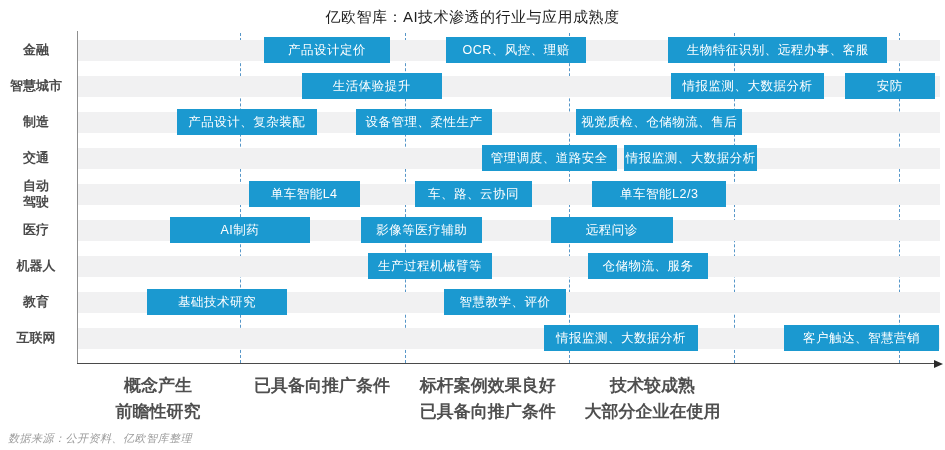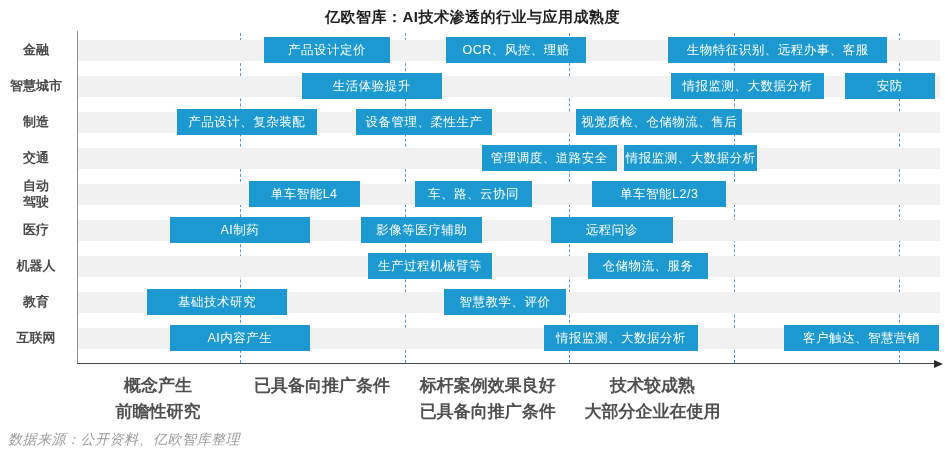--- a/index.html
+++ b/index.html
@@ -2,21 +2,21 @@
 <html><head>
 <meta charset="utf-8">
 <style>
   html,body{margin:0;padding:0;background:#fff;}
   #app{
     position:relative;width:945px;height:450px;background:#ffffff;
     font-family:"Liberation Sans","DejaVu Sans",sans-serif;overflow:hidden;
   }
   .title{
     position:absolute;top:8px;left:0;width:100%;text-align:center;
-    font-size:15px;font-weight:bold;color:#1f1f1f;letter-spacing:.5px;
+    font-size:15px;font-weight:normal;color:#1f1f1f;letter-spacing:.5px;
   }
   .chart{position:absolute;top:30px;left:0;width:945px;height:333px;}
   .row-strip{
     position:absolute;left:78px;width:862px;height:21px;background:#f1f1f2;
   }
   .row-label{
     position:absolute;left:0;width:72px;text-align:center;
     font-size:13px;font-weight:bold;color:#4a4a4a;line-height:1.25;
     white-space:pre-line;
   }
@@ -42,21 +42,21 @@
     border-left:9px solid #2b2b2b;border-top:4.5px solid transparent;
     border-bottom:4.5px solid transparent;
   }
   .stage-band{position:absolute;top:370px;left:77px;width:863px;height:48px;}
   .stage-label{
     position:absolute;top:3px;transform:translateX(-50%);
     text-align:center;font-size:17px;font-weight:bold;color:#4f4f4f;
     line-height:1.55;white-space:pre-line;
   }
   .footer{
-    position:absolute;left:8px;top:431px;font-size:14px;font-style:italic;
+    position:absolute;left:8px;top:431px;font-size:11px;font-style:italic;
     color:#9b9b9b;letter-spacing:.5px;
   }
 </style>
 </head>
 <body>
 
 <div id="app">
   <div class="title">亿欧智库：AI技术渗透的行业与应用成熟度</div>
 
   <div class="chart">
@@ -101,21 +101,20 @@
       <div class="row-strip" style="top: 226px;"></div>
       <div class="row-label" style="top: 228px;">机器人</div>
       <div class="app-box" style="top: 223px; left: 368.356px; width: 123.266px;">生产过程机械臂等</div>
       <div class="app-box" style="top: 223px; left: 588px; width: 119.818px;">仓储物流、服务</div>
       <div class="row-strip" style="top: 262px;"></div>
       <div class="row-label" style="top: 264px;">教育</div>
       <div class="app-box" style="top: 259px; left: 146.822px; width: 140.506px;">基础技术研究</div>
       <div class="app-box" style="top: 259px; left: 444.212px; width: 121.542px;">智慧教学、评价</div>
       <div class="row-strip" style="top: 298px;"></div>
       <div class="row-label" style="top: 300px;">互联网</div>
-      <div class="app-box" style="top: 295px; left: 170.096px; width: 139.644px;">AI内容产生</div>
       <div class="app-box" style="top: 295px; left: 544.204px; width: 153.436px;">情报监测、大数据分析</div>
       <div class="app-box" style="top: 295px; left: 783.84px; width: 155.16px;">客户触达、智慧营销</div>
     </div>
 
   <div class="stage-band">
       <div class="stage-label" style="left: 81.122px;">概念产生
 前瞻性研究</div>
       <div class="stage-label" style="left: 245.092px;">已具备向推广条件</div>
       <div class="stage-label" style="left: 410.788px;">标杆案例效果良好
 已具备向推广条件</div>

